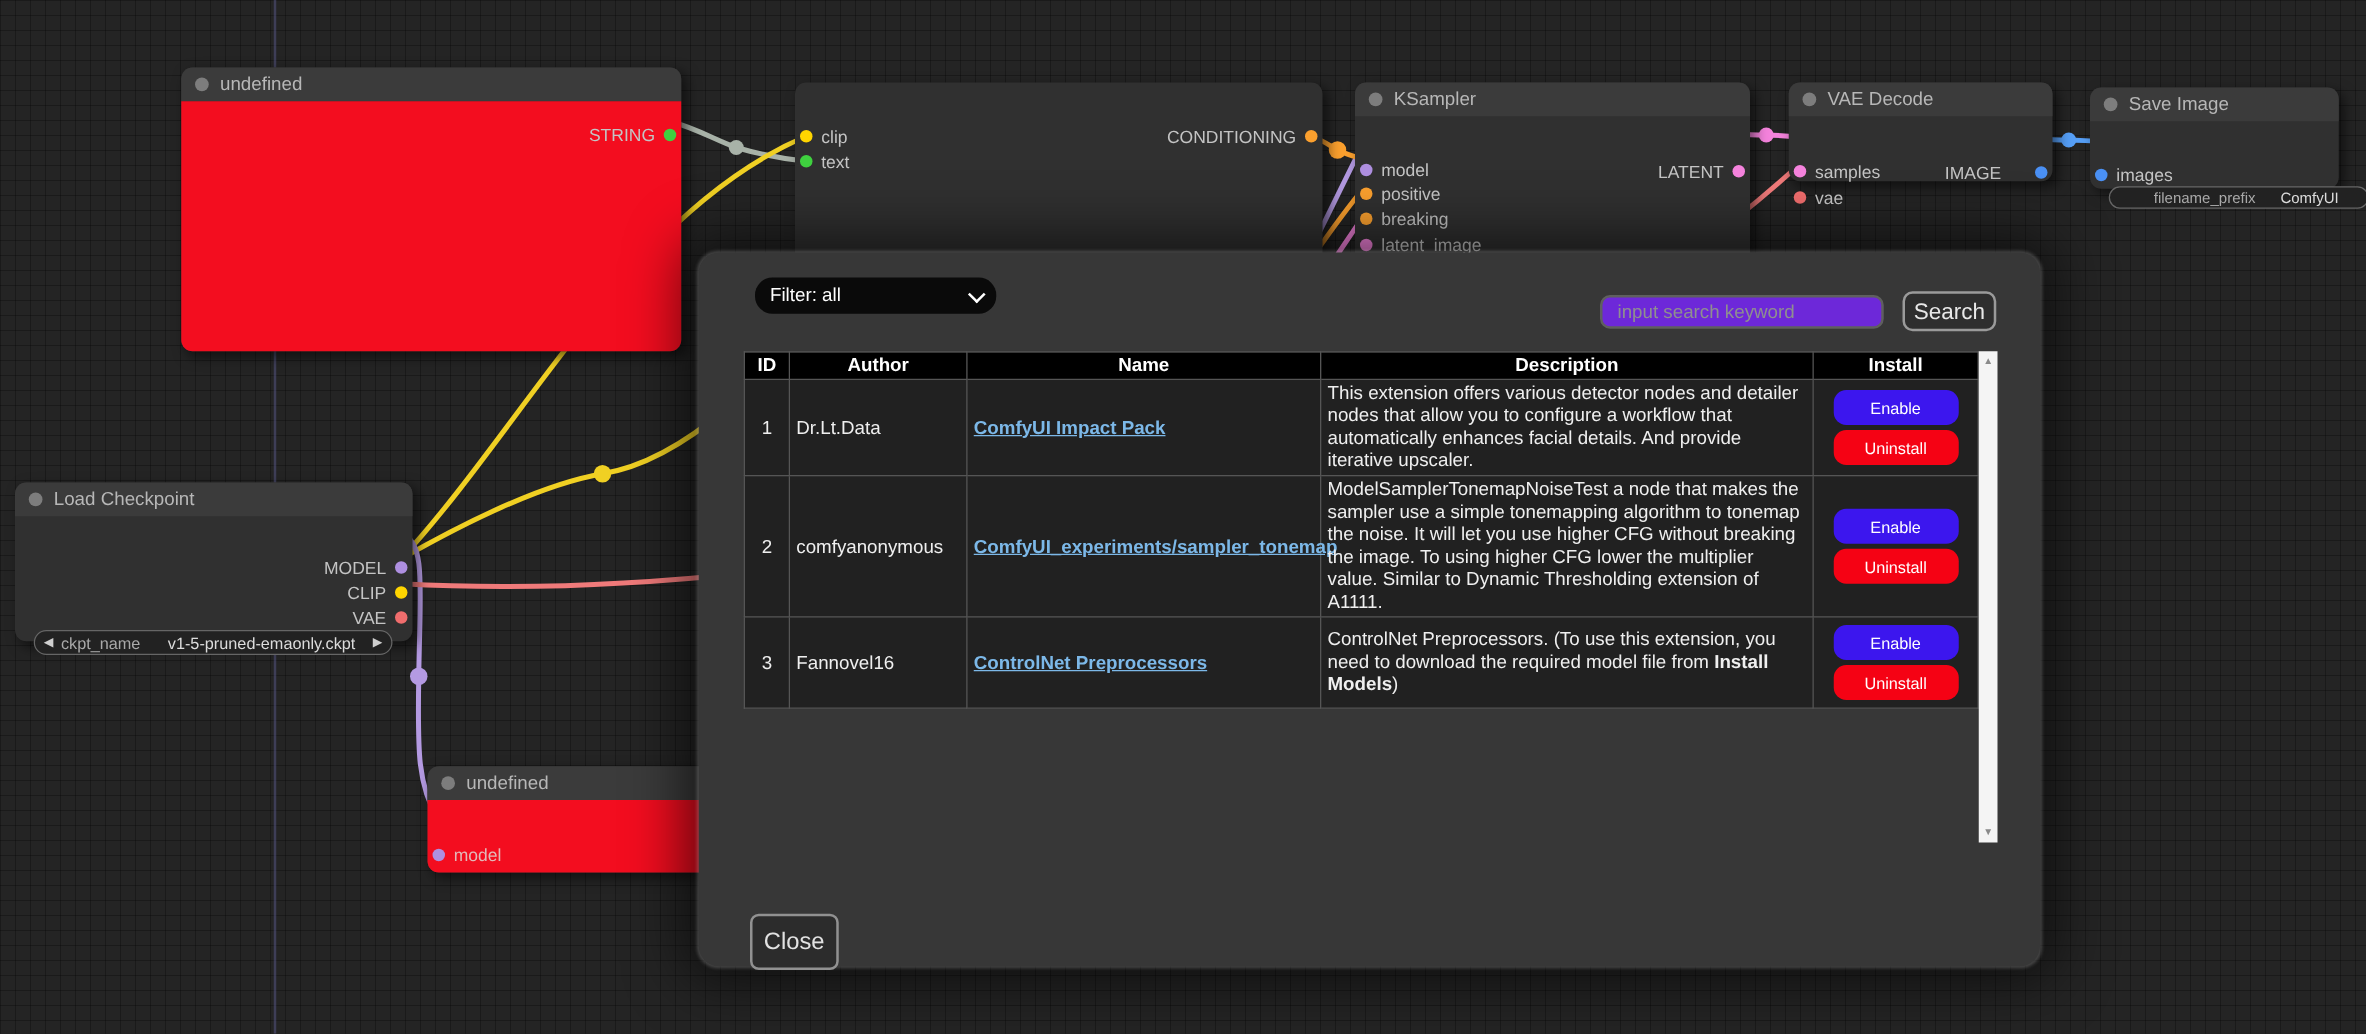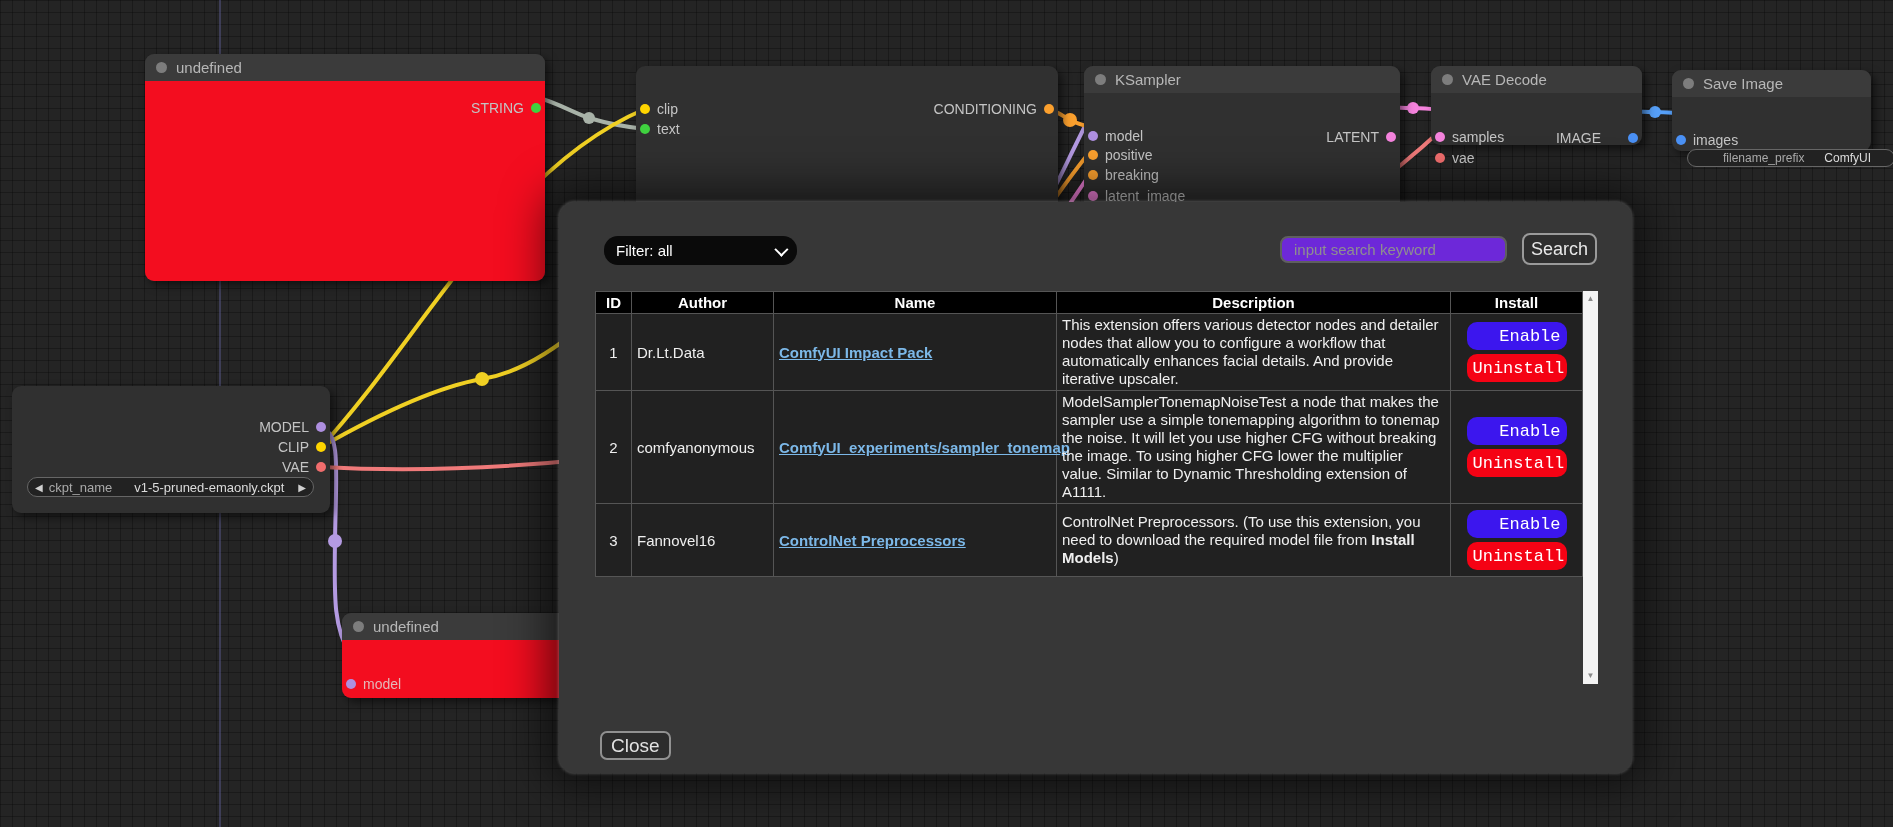--- a/index.html
+++ b/index.html
@@ -30,40 +30,40 @@
   .err-label{color:#e3b8b8;}
   .widget{position:absolute;background:#222;border:1px solid #666;border-radius:11px;display:flex;align-items:center;font-size:13px;color:#a9a9a9;padding:0 7px;box-sizing:border-box;}
   .widget .warrow{color:#cfcfcf;font-size:10px;flex:0 0 auto;}
   .widget .wlabel{margin-left:6px;}
   .widget .wvalue{margin-left:auto;margin-right:14px;color:#dcdcdc;}
   .widget.noarrow .wlabel{margin-left:28px;}
   .widget.noarrow .wvalue{margin-right:16px;}
   
   .modal{position:absolute;left:559px;top:202px;width:1073px;height:571px;background:#373737;border-radius:16px;z-index:5;
          box-shadow:0 0 3px 1px rgba(255,255,255,0.22), 0 0 45px 12px rgba(0,0,0,0.6);}
-  .filter-select{position:absolute;left:45px;top:34px;width:193px;height:29px;background:#0a0a0a;border-radius:14px;display:flex;align-items:center;color:#fff;font-size:15px;padding:0 12px;box-sizing:border-box;cursor:pointer;}
+  .filter-select{position:absolute;left:45px;top:20px;width:193px;height:29px;background:#0a0a0a;border-radius:14px;display:flex;align-items:center;color:#fff;font-size:15px;padding:0 12px;box-sizing:border-box;cursor:pointer;}
   .chevron{margin-left:auto;width:8px;height:8px;border-right:2px solid #fff;border-bottom:2px solid #fff;transform:rotate(45deg) translateY(-2px);}
   .search-input{position:absolute;left:721px;top:34px;width:227px;height:27px;background:#6d28d9;border:2px solid #5f5f5f;border-radius:8px;color:#cfcfcf;font-size:15px;padding:0 12px;box-sizing:border-box;font-family:"Liberation Sans",sans-serif;}
   .search-input::placeholder{color:#8f8f8f;}
   .search-btn{position:absolute;left:963px;top:31px;height:32px;background:#2e2e2e;border:2px solid #9a9a9a;border-radius:8px;color:#e8e8e8;font-size:18px;padding:0 7px;font-family:"Liberation Sans",sans-serif;cursor:pointer;}
-  .table-wrap{position:absolute;left:36px;top:89px;width:1003px;height:393px;}
+  .table-wrap{position:absolute;left:36px;top:79px;width:1003px;height:393px;}
   table.ext{border-collapse:collapse;width:987px;table-layout:fixed;}
   table.ext th{background:#000;color:#fff;font-size:15px;font-weight:bold;height:21px;border:1px solid #555;padding:0;}
   table.ext td{background:#212121;border:1px solid #555;color:#efefef;font-size:15px;padding:2px 5px;vertical-align:middle;}
   td.cell-id{text-align:center;}
   td.cell-desc{font-size:14.5px;line-height:1.2;vertical-align:top;padding-top:3px;}
   td.cell-install{text-align:center;padding:2px 0;}
   a.ext-link{color:#7cb8e8;font-weight:bold;text-decoration:underline;font-size:15px;}
-  .btn-enable,.btn-uninstall{display:block;width:100px;height:28px;margin:4px auto;border:none;border-radius:10px;color:#fff;font-size:17px;font-family:Liberation Mono, monospace;cursor:pointer;text-align:right;}
+  .btn-enable,.btn-uninstall{display:block;width:100px;height:28px;margin:4px auto;border:none;border-radius:10px;color:#fff;font-size:13px;font-family:Liberation Sans, sans-serif;cursor:pointer;}
   .btn-enable{background:#3c16ee;}
   .btn-uninstall{background:#f50214;}
   .scrollbar{position:absolute;left:988px;top:0;width:15px;height:393px;background:#f4f4f4;}
   .scroll-arrow{position:absolute;left:0;width:15px;text-align:center;color:#8a8a8a;font-size:8px;line-height:10px;cursor:pointer;}
   .scroll-arrow.up{top:3px;} .scroll-arrow.down{bottom:3px;}
-  .close-btn{position:absolute;left:41px;top:529px;height:29px;background:#2c2c2c;border:2px solid #919191;border-radius:7px;color:#e2e2e2;font-size:19px;padding:0 9px;font-family:"Liberation Sans",sans-serif;cursor:pointer;}
+  .close-btn{position:absolute;left:41px;top:529px;height:45px;background:#2c2c2c;border:2px solid #919191;border-radius:7px;color:#e2e2e2;font-size:19px;padding:0 9px;font-family:"Liberation Sans",sans-serif;cursor:pointer;}
 </style>
 </head>
 <body>
 
 <div class="axis-line"></div>
 
 <svg id="wires" width="1893" height="827">
   <g fill="none" stroke-width="4" stroke-linecap="round">
     <path d="M536,97 C558,103 572,112 589,118 C606,123 626,127 645,129" stroke="#a8b2a8"></path>
     <path d="M321,447 C420,340 505,168 645,109" stroke="#f0d023"></path>
@@ -182,20 +182,24 @@
       <span>images</span>
     </div>
     <div class="widget noarrow" style="left:15px;top:52px;width:208px;height:18px;font-size:12px;">
       <span class="wlabel">filename_prefix</span>
       <span class="wvalue">ComfyUI</span>
     </div>
   </div>
 </div>
 
 <div class="node" style="left:12px;top:386px;width:318px;height:127px;">
+  <div class="node-title">
+    <span class="title-dot"></span>
+    <span>Load Checkpoint</span>
+  </div>
   <div class="node-body">
     <div class="port out" style="top:34px;">
       <span>MODEL</span>
       <span class="dot c-purple"></span>
     </div>
     <div class="port out" style="top:54px;">
       <span>CLIP</span>
       <span class="dot c-yellow"></span>
     </div>
     <div class="port out" style="top:74px;">

